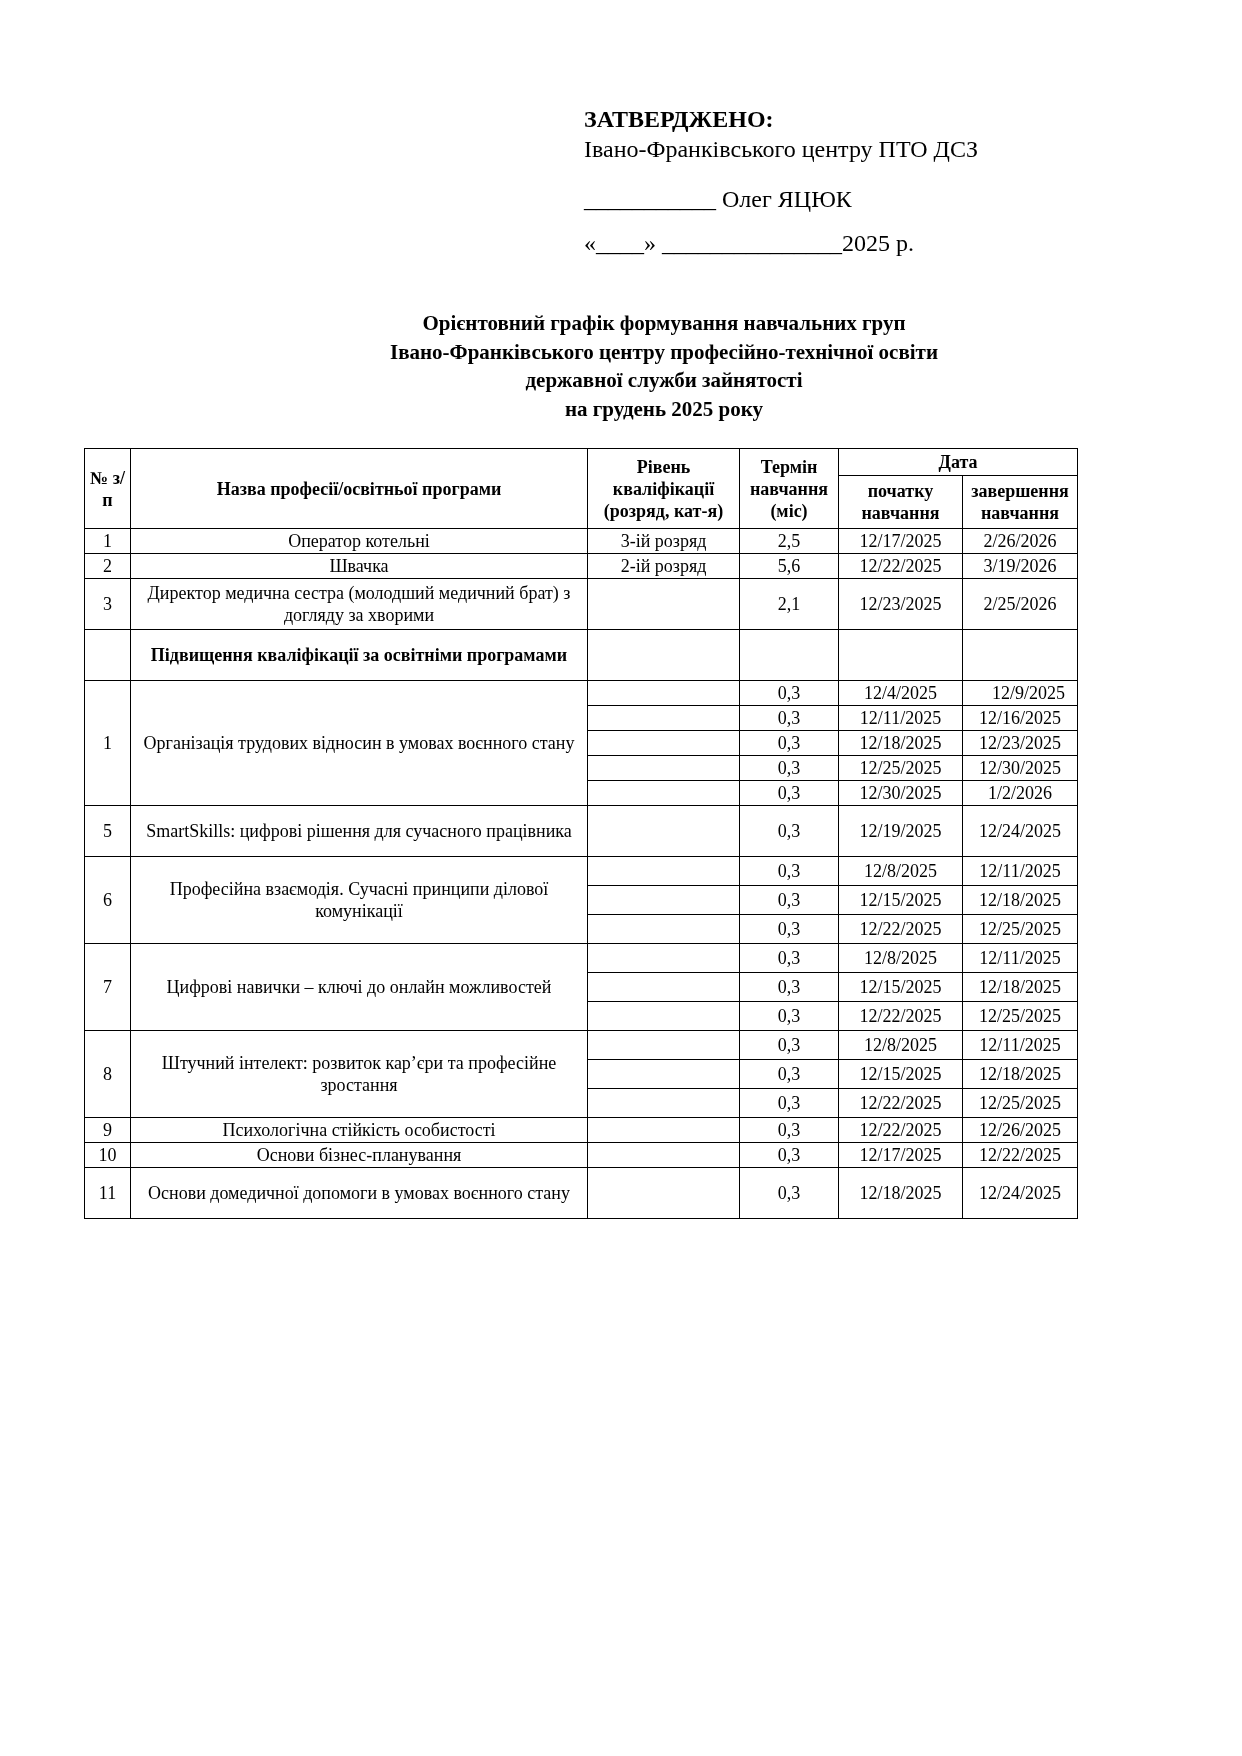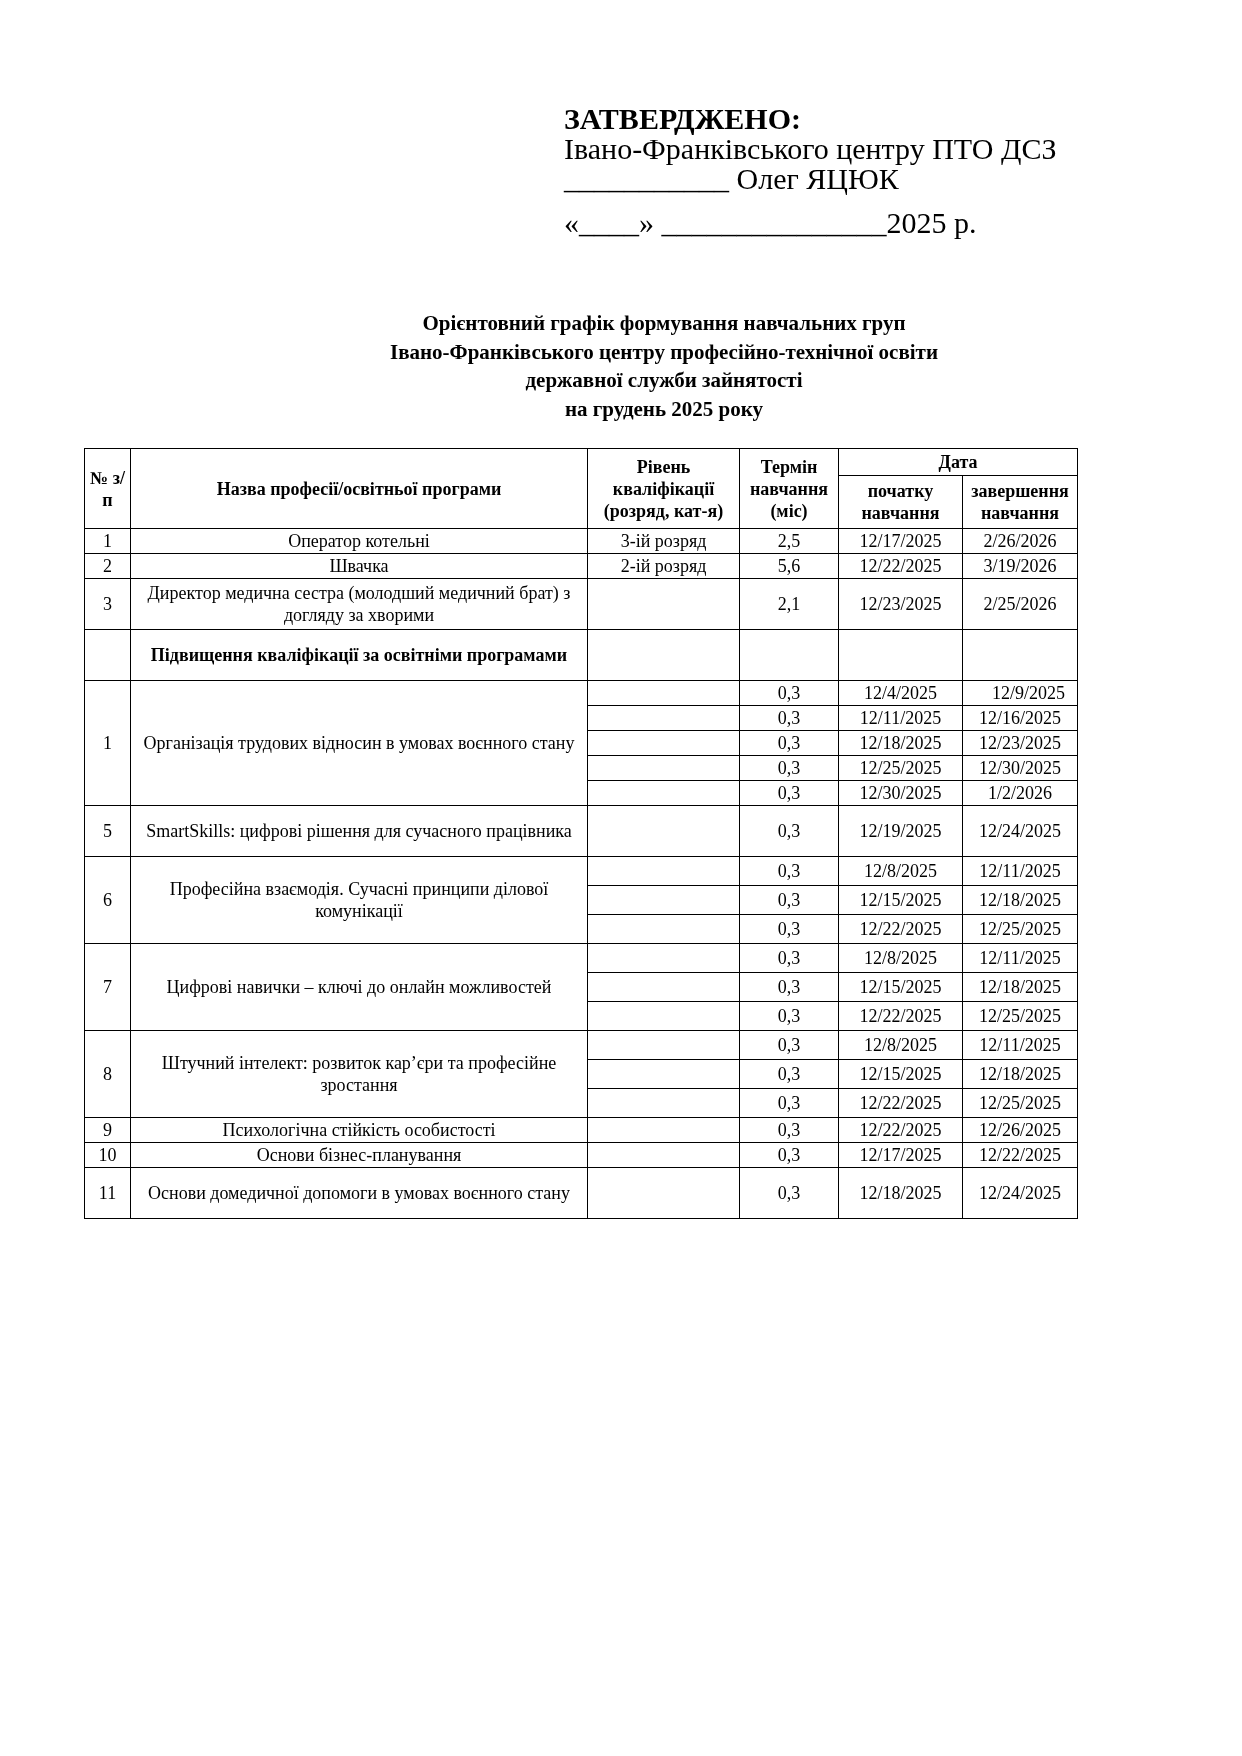--- a/index.html
+++ b/index.html
@@ -1,21 +1,21 @@
 <!DOCTYPE html>
 <html><head>
 <meta charset="utf-8">
 <style>
   html, body { margin: 0; padding: 0; background: #ffffff; }
   body { width: 1242px; height: 1756px; position: relative; overflow: hidden;
          font-family: "Liberation Serif", "DejaVu Serif", serif; color: #000; }
-  .approval { position: absolute; left: 564px; top: 104px; font-size: 30px; line-height: 30px; }
+  .approval { position: absolute; left: 584px; top: 104px; font-size: 24px; line-height: 30px; }
   .approval .hd { font-weight: bold; }
   .approval .row { white-space: nowrap; }
-  .approval .sig { margin-top: 0; }
+  .approval .sig { margin-top: 20px; }
   .approval .date { margin-top: 14px; }
   .title { position: absolute; left: 84px; width: 1160px; top: 309px; text-align: center;
            font-weight: bold; font-size: 21px; line-height: 28.5px; }
   table.sched { position: absolute; left: 84px; top: 448px; border-collapse: collapse;
                 table-layout: fixed; width: 993px; font-size: 18px; }
   table.sched td, table.sched th { border: 1.5px solid #000; padding: 0 4px; line-height: 22px; vertical-align: middle; }
   table.sched th { font-weight: bold; text-align: center; font-size: 18px; }
   .c { text-align: center; }
   .l { text-align: center; }
   .sec { font-weight: bold; text-align: center; border-radius: 14px; }

